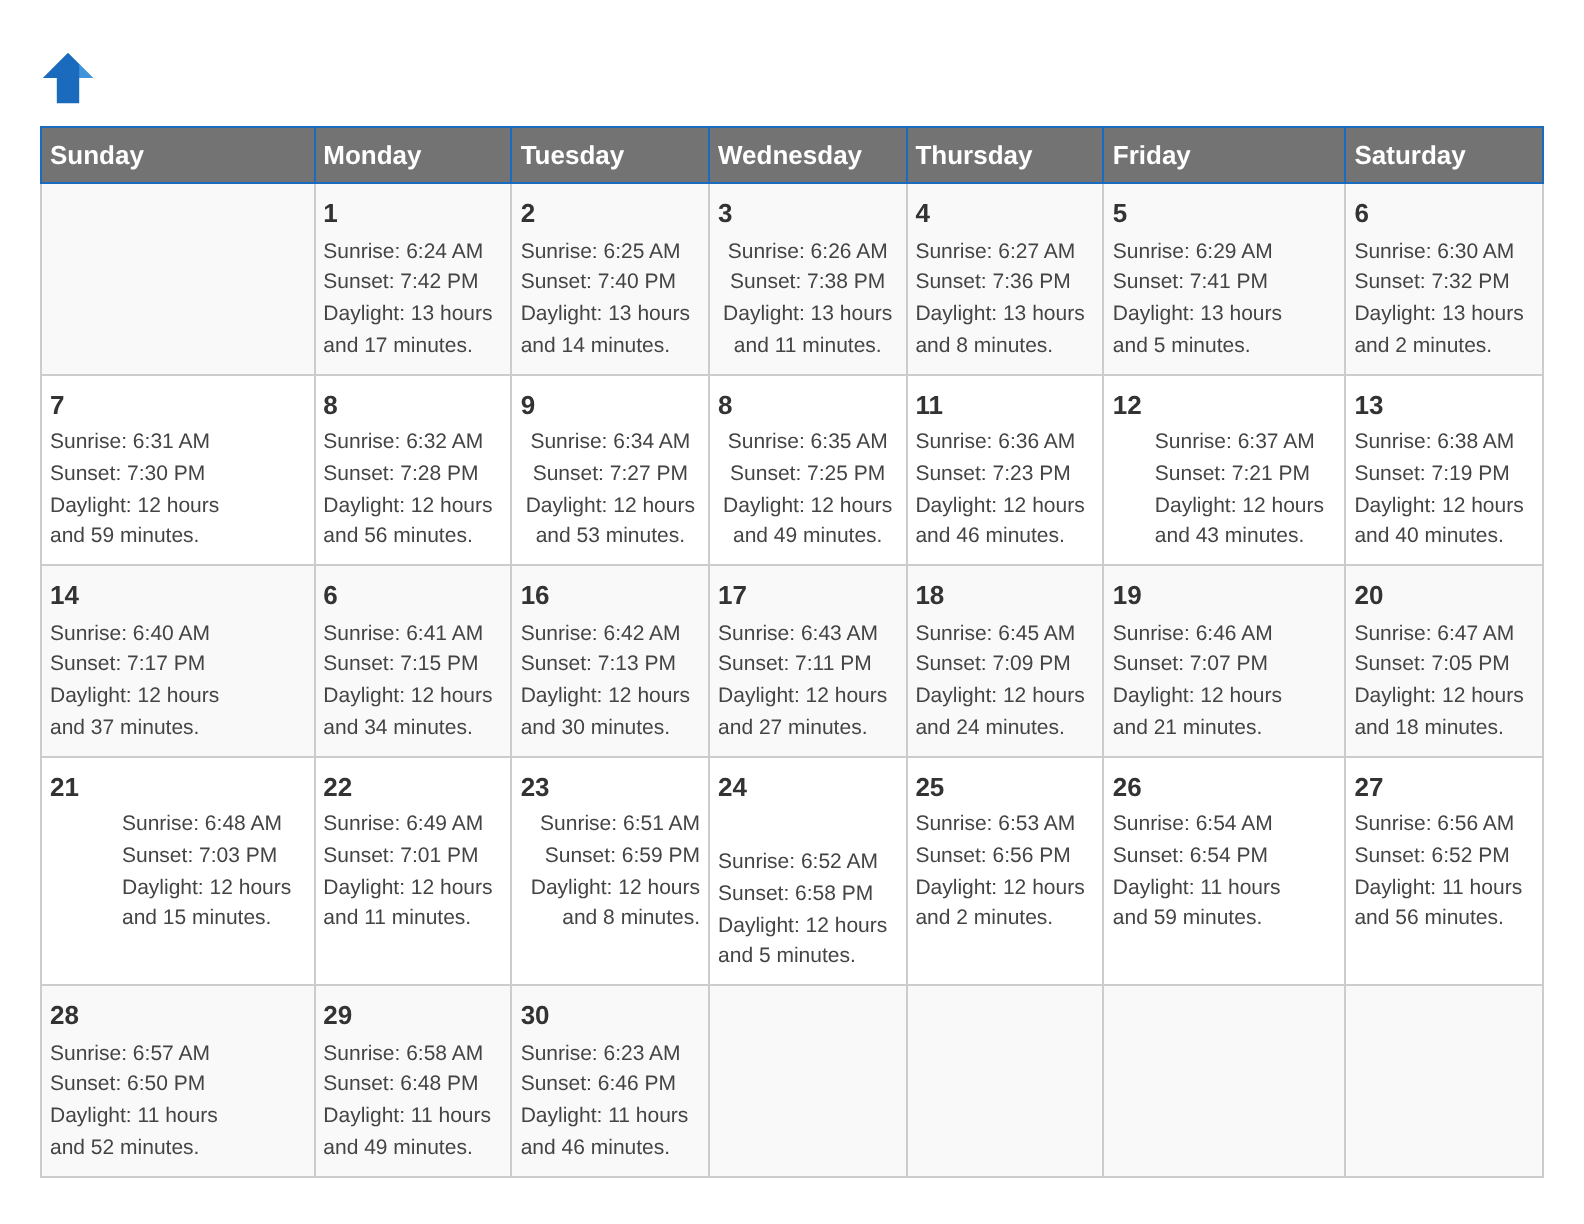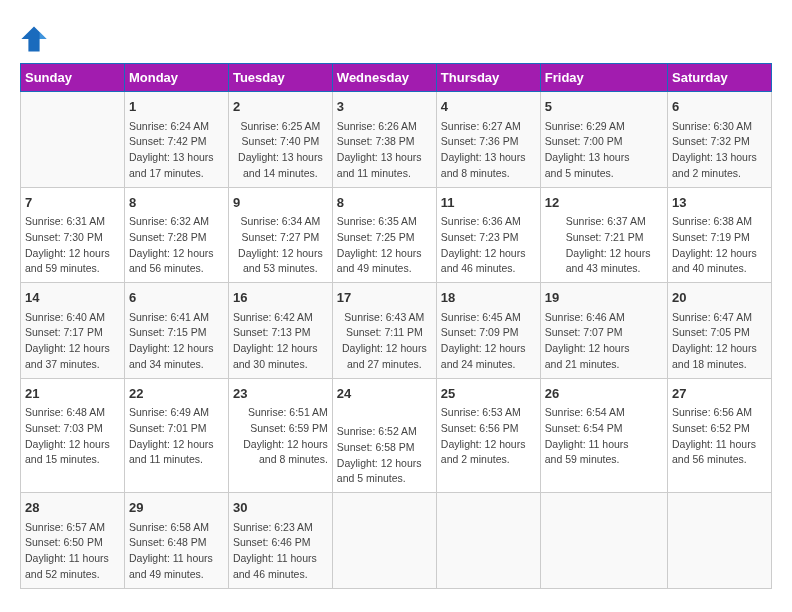--- a/index.html
+++ b/index.html
@@ -46,21 +46,21 @@
     .sub-title {
       font-size: 16px;
       color: #555;
     }
     table {
       width: 100%;
       border-collapse: collapse;
       font-size: 11px;
     }
     thead tr th {
-      background-color: #a21caf;
+      background-color: #737373;
       color: #fff;
       padding: 6px 4px;
       text-align: left;
       font-size: 13px;
       font-weight: bold;
       border: 1px solid #1a6bbd;
     }
     tbody tr td {
       vertical-align: top;
       padding: 5px 4px;
@@ -123,43 +123,43 @@
         <td></td>
         <td>
           <span class="day-num">1</span>
           <div class="day-info" style="white-space: pre-line;">Sunrise: 6:24 AM
 Sunset: 7:42 PM
 Daylight: 13 hours
 and 17 minutes.</div>
         </td>
         <td>
           <span class="day-num">2</span>
-          <div class="day-info" style="white-space: pre-line; text-align: center;">Sunrise: 6:25 AM
+          <div class="day-info" style="white-space: pre-line;">Sunrise: 6:25 AM
 Sunset: 7:40 PM
 Daylight: 13 hours
 and 14 minutes.</div>
         </td>
         <td>
           <span class="day-num">3</span>
-          <div class="day-info" style="white-space: pre-line;">Sunrise: 6:26 AM
+          <div class="day-info" style="white-space: pre-line; text-align: center;">Sunrise: 6:26 AM
 Sunset: 7:38 PM
 Daylight: 13 hours
 and 11 minutes.</div>
         </td>
         <td>
           <span class="day-num">4</span>
           <div class="day-info" style="white-space: pre-line;">Sunrise: 6:27 AM
 Sunset: 7:36 PM
 Daylight: 13 hours
 and 8 minutes.</div>
         </td>
         <td>
           <span class="day-num">5</span>
           <div class="day-info" style="white-space: pre-line;">Sunrise: 6:29 AM
-Sunset: 7:00 PM
+Sunset: 7:41 PM
 Daylight: 13 hours
 and 5 minutes.</div>
         </td>
         <td>
           <span class="day-num">6</span>
           <div class="day-info" style="white-space: pre-line;">Sunrise: 6:30 AM
 Sunset: 7:32 PM
 Daylight: 13 hours
 and 2 minutes.</div>
         </td>
@@ -181,21 +181,21 @@
         </td>
         <td>
           <span class="day-num">9</span>
           <div class="day-info" style="white-space: pre-line; text-align: center;">Sunrise: 6:34 AM
 Sunset: 7:27 PM
 Daylight: 12 hours
 and 53 minutes.</div>
         </td>
         <td>
           <span class="day-num">8</span>
-          <div class="day-info" style="white-space: pre-line;">Sunrise: 6:35 AM
+          <div class="day-info" style="white-space: pre-line; text-align: center;">Sunrise: 6:35 AM
 Sunset: 7:25 PM
 Daylight: 12 hours
 and 49 minutes.</div>
         </td>
         <td>
           <span class="day-num">11</span>
           <div class="day-info" style="white-space: pre-line;">Sunrise: 6:36 AM
 Sunset: 7:23 PM
 Daylight: 12 hours
 and 46 minutes.</div>
@@ -232,21 +232,21 @@
         </td>
         <td>
           <span class="day-num">16</span>
           <div class="day-info" style="white-space: pre-line;">Sunrise: 6:42 AM
 Sunset: 7:13 PM
 Daylight: 12 hours
 and 30 minutes.</div>
         </td>
         <td>
           <span class="day-num">17</span>
-          <div class="day-info" style="white-space: pre-line; text-align: center;">Sunrise: 6:43 AM
+          <div class="day-info" style="white-space: pre-line;">Sunrise: 6:43 AM
 Sunset: 7:11 PM
 Daylight: 12 hours
 and 27 minutes.</div>
         </td>
         <td>
           <span class="day-num">18</span>
           <div class="day-info" style="white-space: pre-line;">Sunrise: 6:45 AM
 Sunset: 7:09 PM
 Daylight: 12 hours
 and 24 minutes.</div>
@@ -262,21 +262,21 @@
           <span class="day-num">20</span>
           <div class="day-info" style="white-space: pre-line;">Sunrise: 6:47 AM
 Sunset: 7:05 PM
 Daylight: 12 hours
 and 18 minutes.</div>
         </td>
       </tr>
       <tr>
         <td>
           <span class="day-num">21</span>
-          <div class="day-info" style="white-space: pre-line;">Sunrise: 6:48 AM
+          <div class="day-info" style="white-space: pre-line; margin-left: 36px;">Sunrise: 6:48 AM
 Sunset: 7:03 PM
 Daylight: 12 hours
 and 15 minutes.</div>
         </td>
         <td>
           <span class="day-num">22</span>
           <div class="day-info" style="white-space: pre-line;">Sunrise: 6:49 AM
 Sunset: 7:01 PM
 Daylight: 12 hours
 and 11 minutes.</div>

